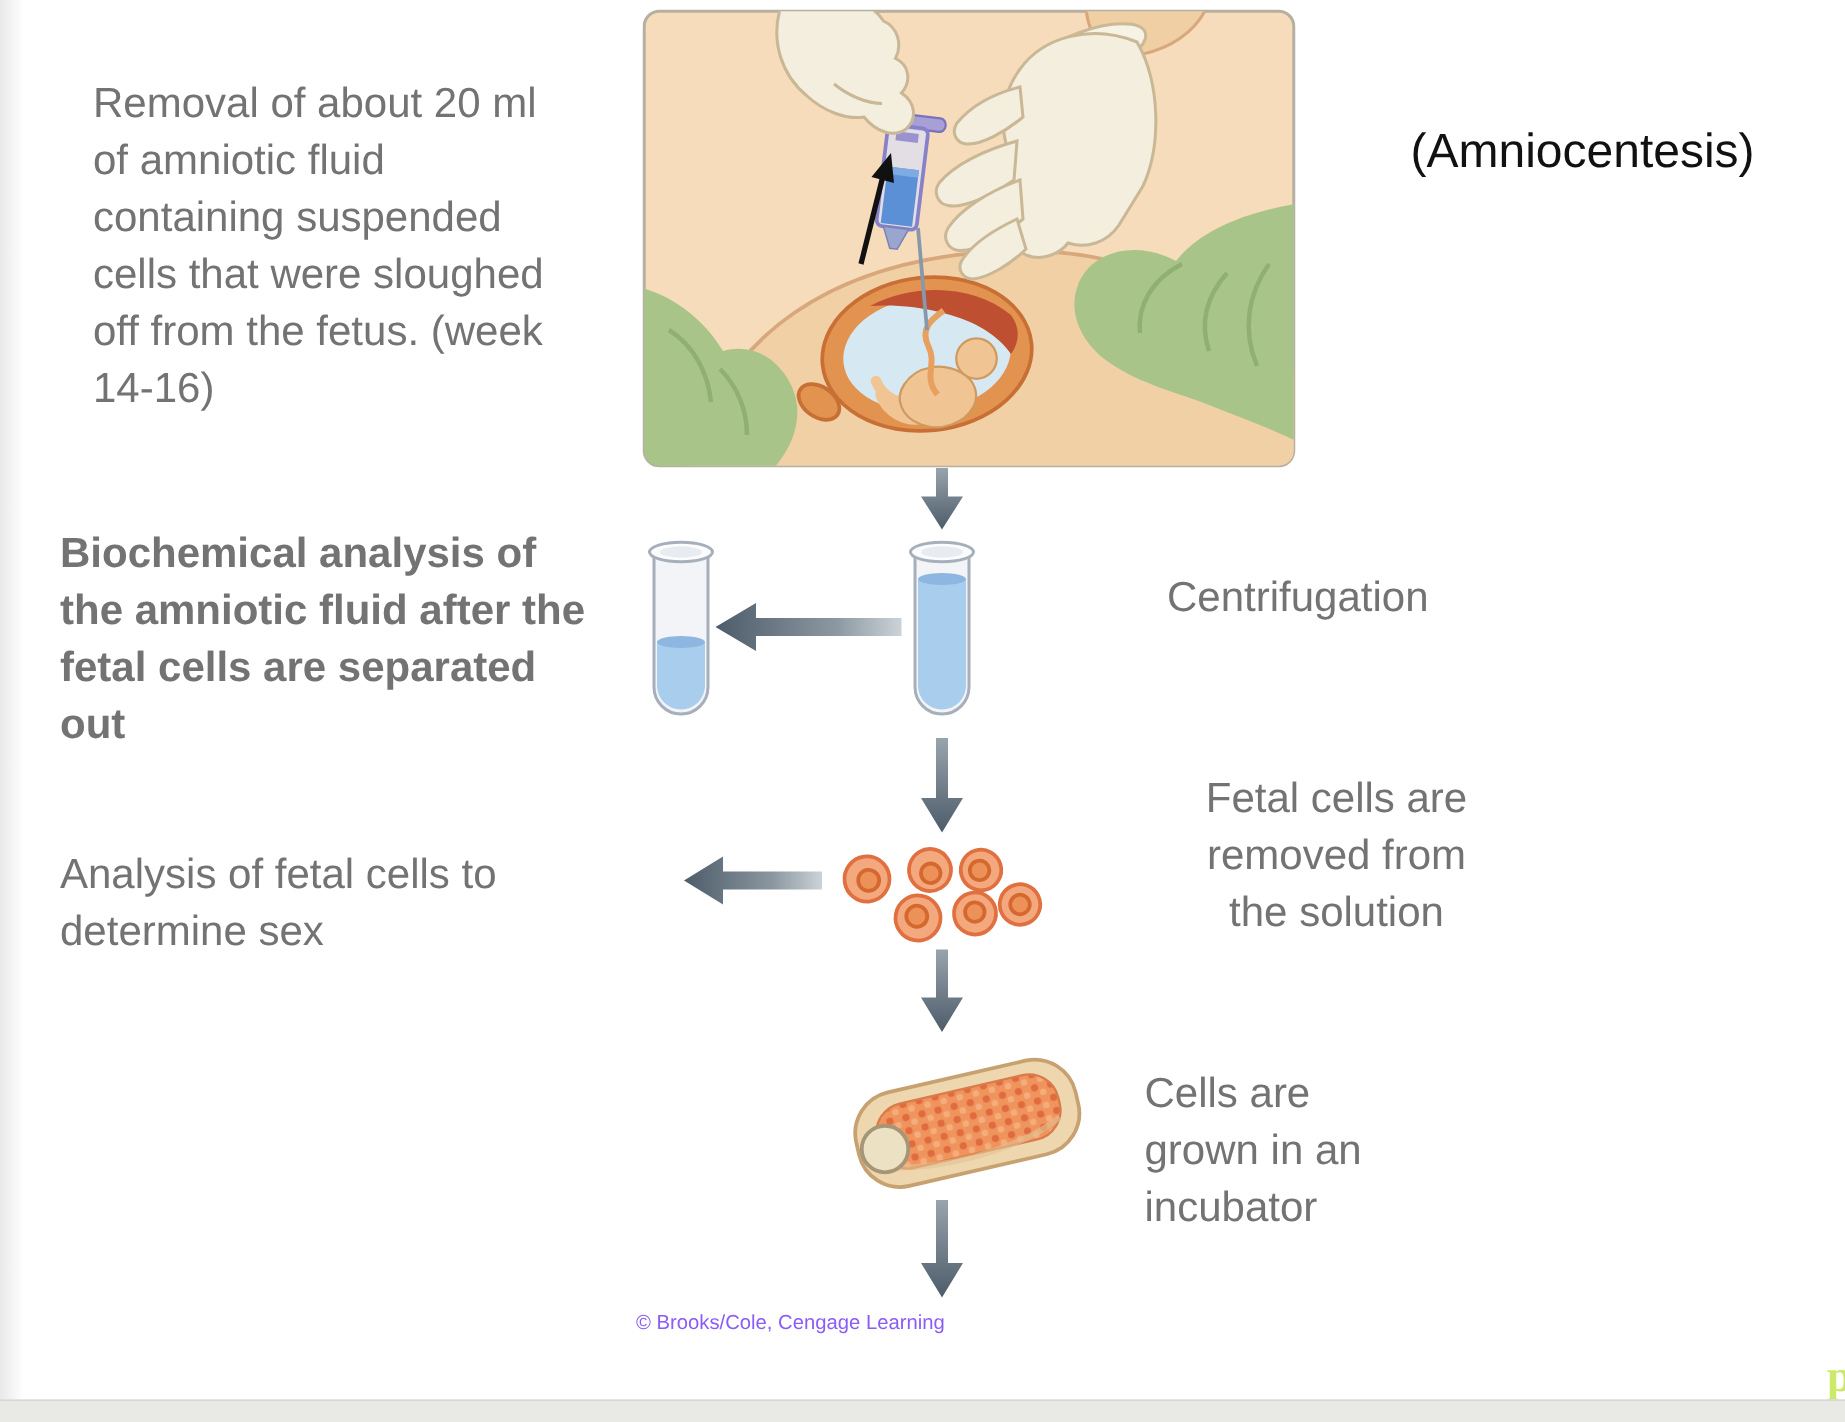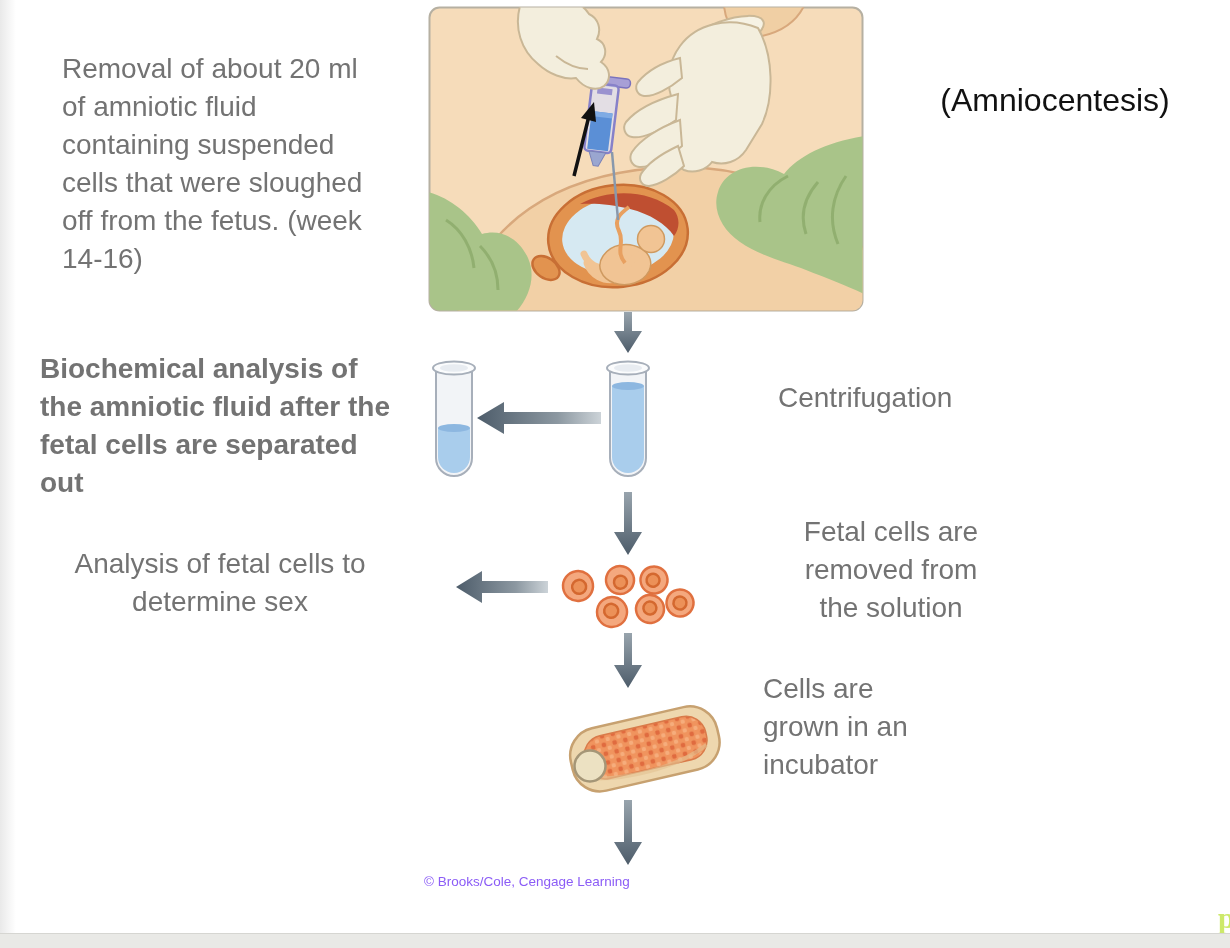--- a/index.html
+++ b/index.html
@@ -10,24 +10,24 @@
   .edge-shade{
     position:absolute;left:0;top:0;width:16px;height:948px;
     background:linear-gradient(to right,#e9e9e9,rgba(255,255,255,0));
   }
   .note{
     position:absolute;white-space:pre-line;font-size:28px;line-height:38px;
     color:#737373;letter-spacing:0;
   }
   .note-removal{left:62px;top:50px;width:370px;}
   .note-biochemical{left:40px;top:350px;width:380px;font-weight:bold;}
-  .note-sex{left:40px;top:545px;width:360px;text-align:center;}
+  .note-sex{left:40px;top:564px;width:360px;}
   .note-centrifugation{left:758px;top:379px;width:260px;margin-left:20px;}
   .note-fetal-removed{left:771px;top:513px;width:240px;text-align:center;}
-  .note-cells-grown{left:763px;top:670px;width:220px;}
+  .note-cells-grown{left:763px;top:710px;width:220px;}
   .title-block{position:absolute;left:880px;top:70px;width:350px;text-align:center;}
   .title-hebrew{
     font-family:"DejaVu Serif","DejaVu Sans",serif;
     font-size:54px;line-height:64px;color:#b45c2e;direction:rtl;
   }
   .title-english{
     font-family:Liberation Sans, sans-serif;font-size:32px;line-height:48px;
     color:#111;margin-top:6px;
   }
   .credit{

